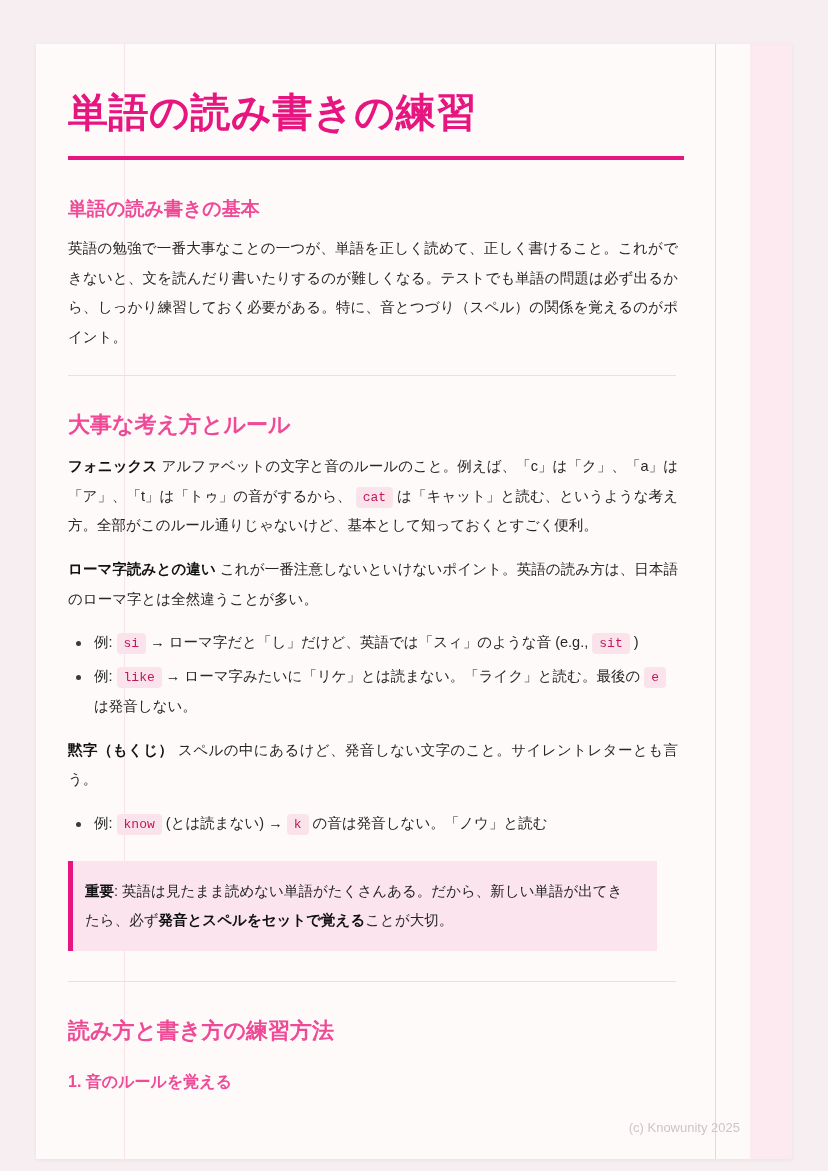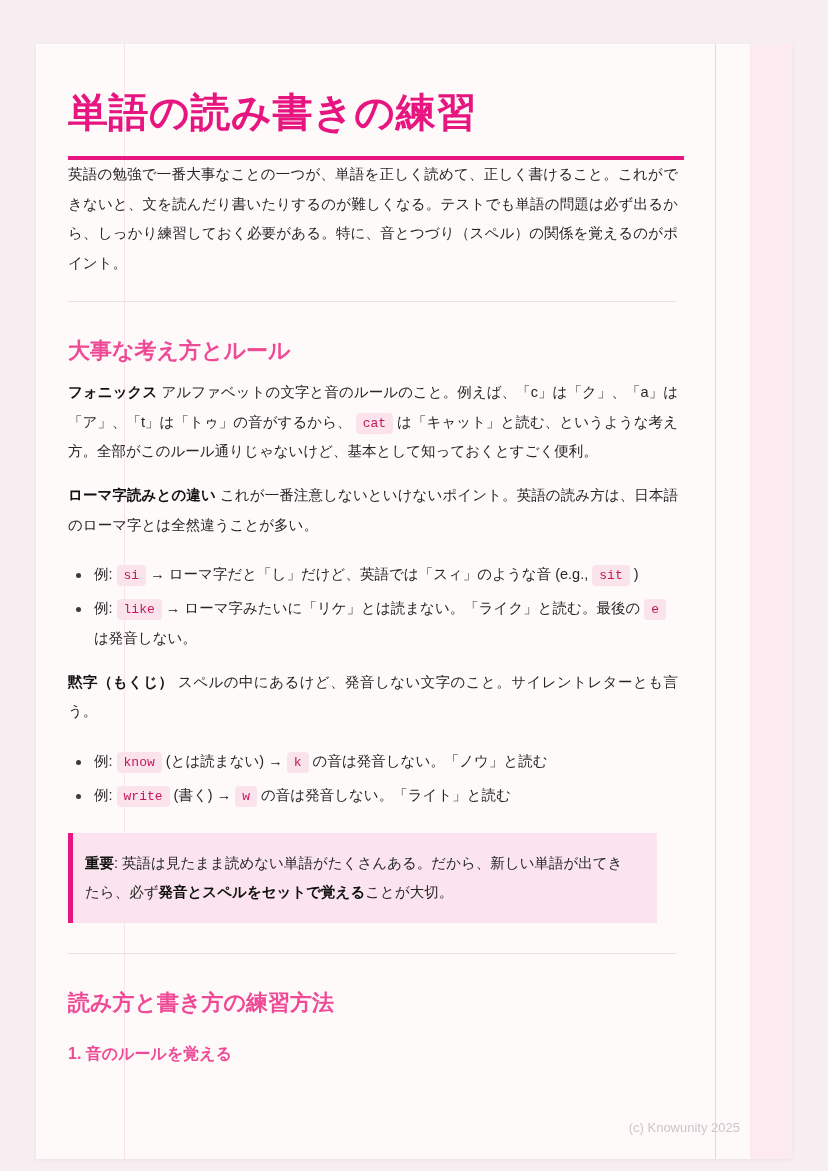--- a/index.html
+++ b/index.html
@@ -102,21 +102,21 @@
     font-family: "Liberation Mono", monospace;
     font-size: 13px;
     background: #fbe3ec;
     color: #c2185b;
     border-radius: 4px;
     padding: 3px 7px;
     white-space: nowrap;
   }
   ul.bullets {
     list-style: none;
-    margin: 20px 0 14px 0;
+    margin: 8px 0 14px 0;
     padding: 0;
   }
   ul.bullets li {
     position: relative;
     padding-left: 26px;
     font-size: 14.5px;
     line-height: 2.05;
     color: #262626;
     margin-bottom: 4px;
   }
@@ -157,20 +157,21 @@
 <div class="page">
   <div class="rule-left"></div>
   <div class="edge-band"></div>
   <div class="rule-right"></div>
 
   <div class="content">
 
     <h1 class="doc-title">単語の読み書きの練習</h1>
     <div class="title-underline"></div>
 
+    <h2 class="section">単語の読み書きの基本</h2>
     <p class="body">英語の勉強で一番大事なことの一つが、単語を正しく読めて、正しく書けること。これができないと、文を読んだり書いたりするのが難しくなる。テストでも単語の問題は必ず出るから、しっかり練習しておく必要がある。特に、音とつづり（スペル）の関係を覚えるのがポイント。</p>
 
     <div class="divider"></div>
 
     <h2 class="section big">大事な考え方とルール</h2>
 
     <p class="body">
       <b>フォニックス</b><span> アルファベットの文字と音のルールのこと。例えば、「c」は「ク」、「a」は「ア」、「t」は「トゥ」の音がするから、</span>
       <code>cat</code><span> は「キャット」と読む、というような考え方。全部がこのルール通りじゃないけど、基本として知っておくとすごく便利。</span>
     </p>
@@ -192,24 +193,20 @@
 
     <p class="body">
       <b>黙字（もくじ）</b><span> スペルの中にあるけど、発音しない文字のこと。サイレントレターとも言う。</span>
     </p>
 
     <ul class="bullets">
       <li>
         <span>例: </span><code>know</code><span> (とは読まない) →</span>
         <code>k</code><span> の音は発音しない。「ノウ」と読む</span>
       </li>
-      <li>
-        <span>例: </span><code>write</code><span> (書く) →</span>
-        <code>w</code><span> の音は発音しない。「ライト」と読む</span>
-      </li>
     </ul>
 
     <div class="callout">
       <p>
         <b>重要</b><span>: 英語は見たまま読めない単語がたくさんある。だから、新しい単語が出てきたら、必ず</span><b>発音とスペルをセットで覚える</b><span>ことが大切。</span>
       </p>
     </div>
 
     <div class="divider" style="margin-top:30px;"></div>
 

